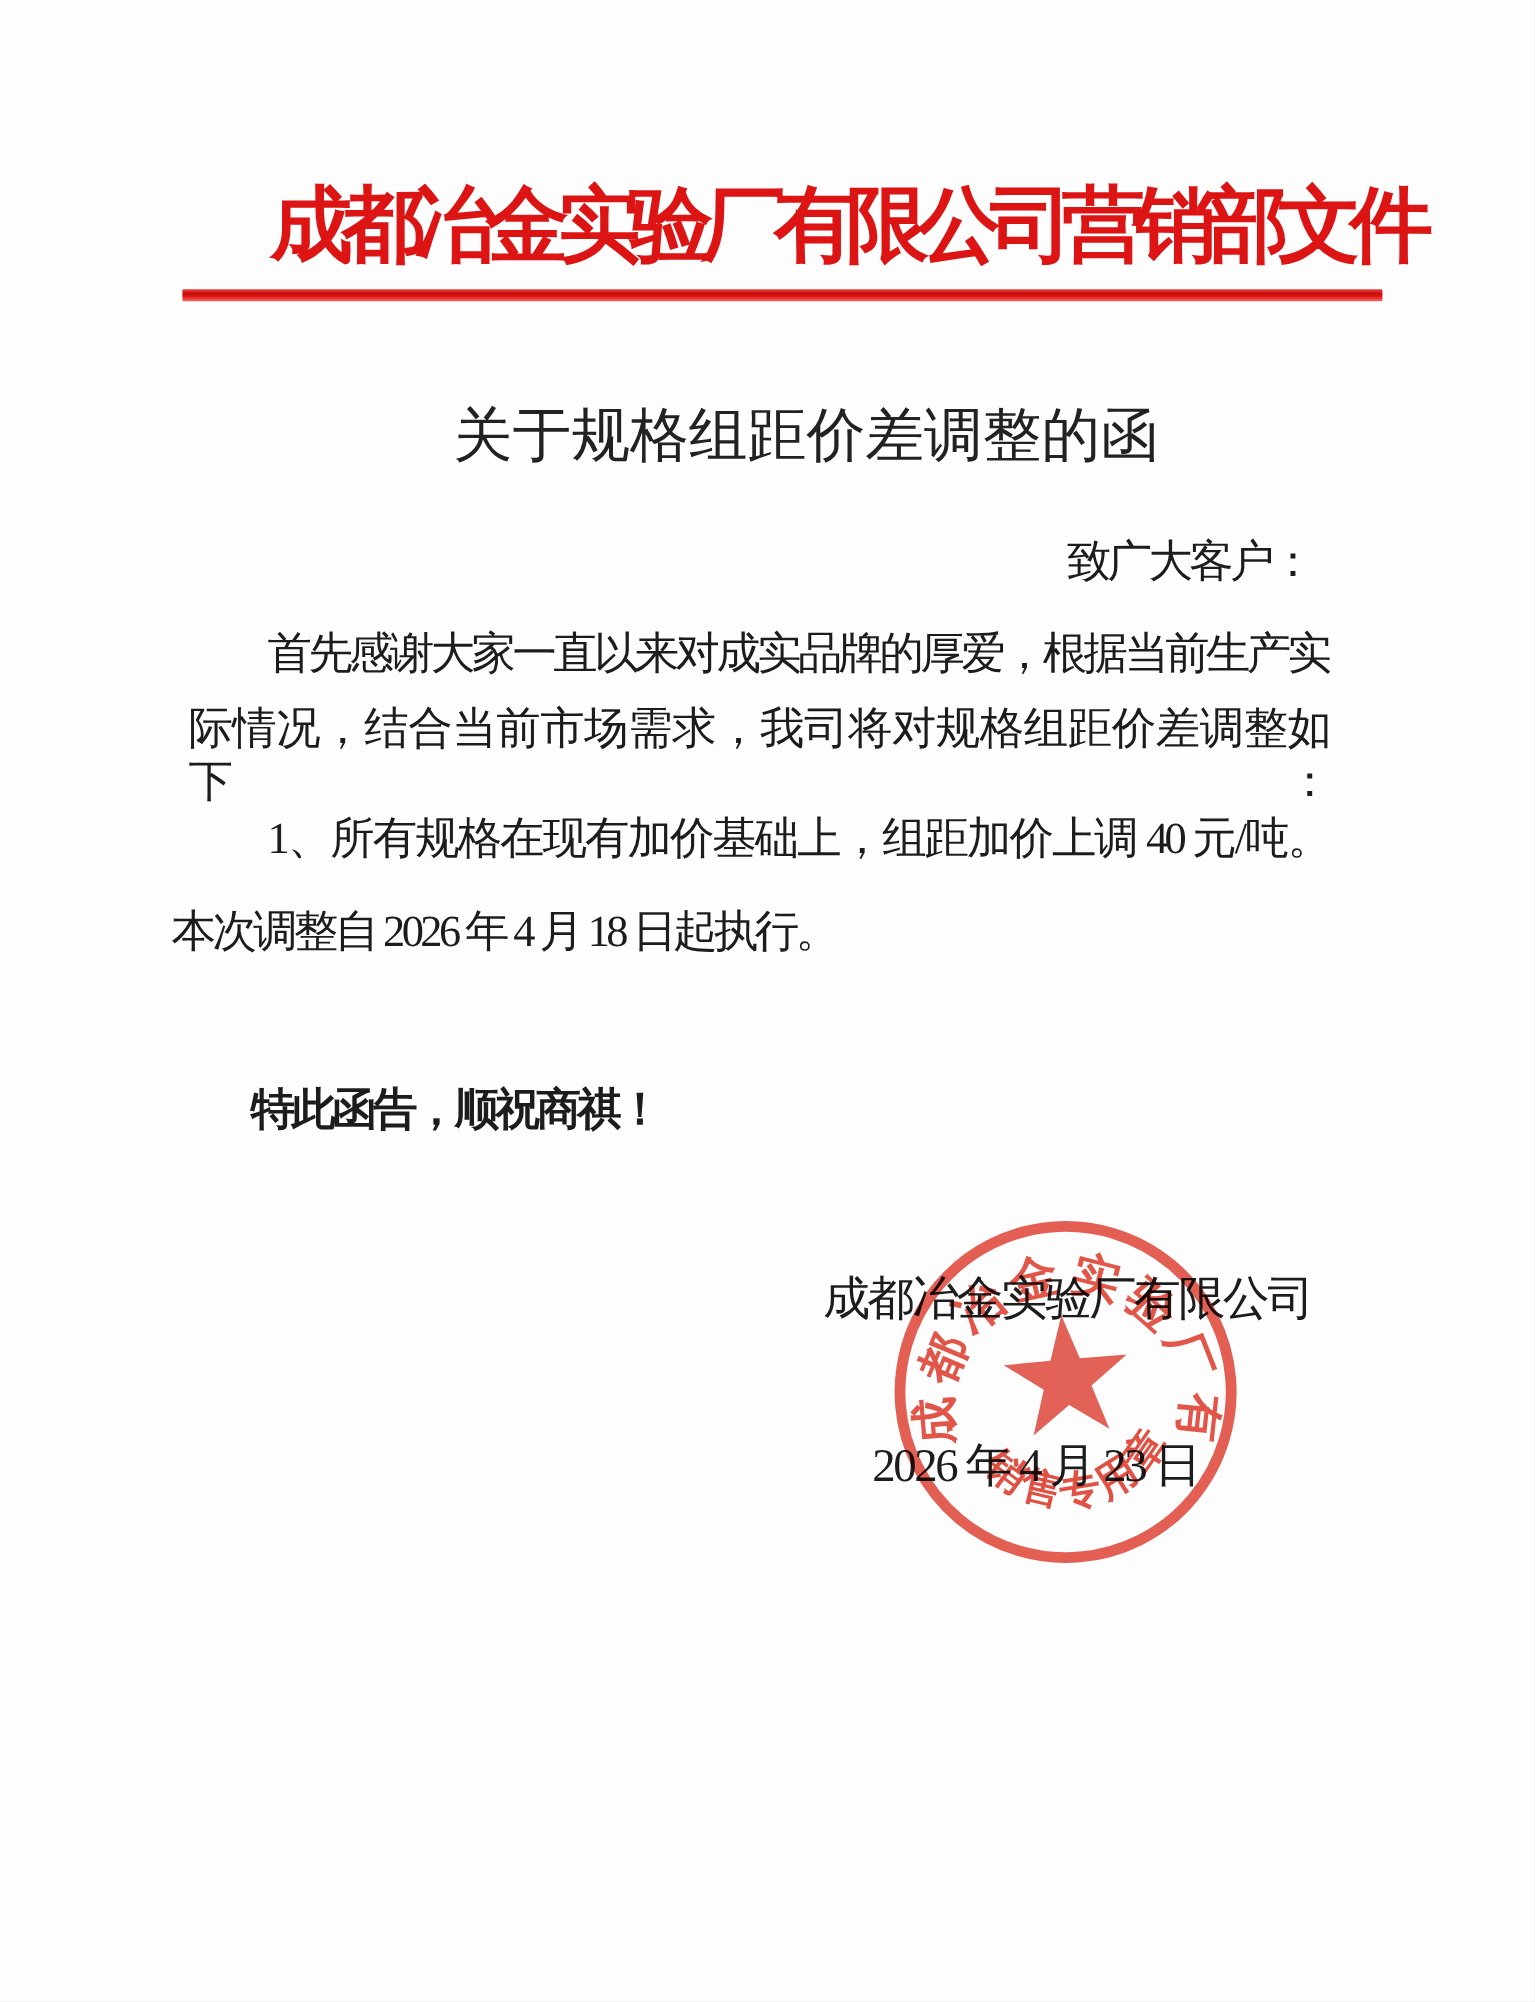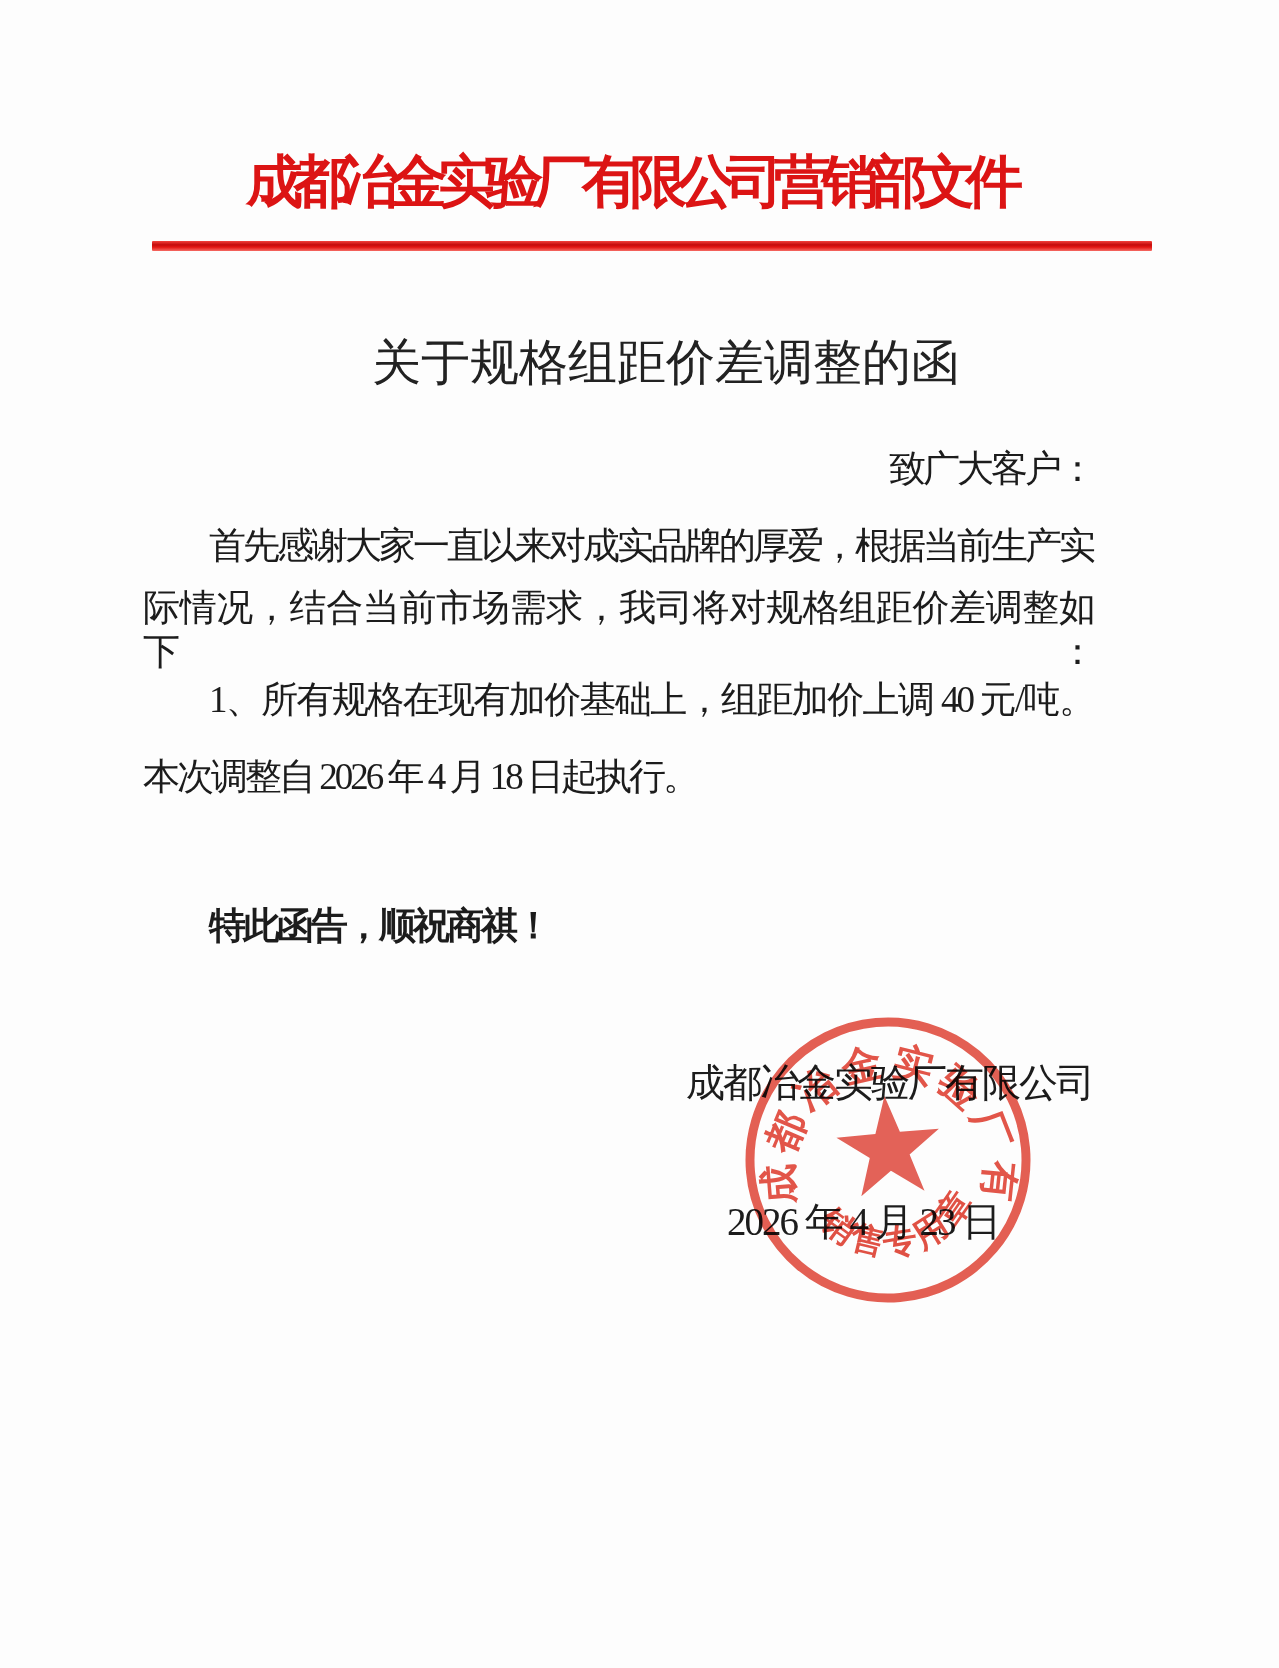--- a/index.html
+++ b/index.html
@@ -8,46 +8,46 @@
     width:1279px;height:1668px;
     background:#fdfdfd;
     overflow:hidden;
     font-family:"Liberation Serif","DejaVu Serif",serif;
     color:#1c1c1c;
   }
   .letterhead{
     position:absolute;top:150px;left:225px;width:765px;
     font-family:"Liberation Sans","DejaVu Sans",sans-serif;
     font-weight:900;
-    font-size:57px;line-height:1.1;
+    font-size:69px;line-height:1.1;
     letter-spacing:-9px;
     text-align:center;
     color:#dc1414;
     white-space:nowrap;
-    margin-left:21px;
   }
   .red-rule{
     position:absolute;top:241px;left:152px;width:1000px;height:10px;
     background:linear-gradient(180deg,#f2423c 0%,#c40c0c 38%,#e31814 62%,#f56b64 100%);
     border-radius:1px;
   }
   .doc-title{
     position:absolute;top:336px;left:372px;width:600px;
     font-size:49px;line-height:1.1;
+    text-align:center;
     letter-spacing:0px;
     white-space:nowrap;
     color:#222;
   }
   .bl{
     position:absolute;left:143px;width:950px;
     font-size:37px;line-height:1.2;
     letter-spacing:-3px;
     color:#1c1c1c;
   }
-  .just{text-align:justify;text-align-last:justify;text-justify:inter-character;}
+  .just{text-align:justify;text-align-last:justify;text-justify:inter-character;margin-left:14px;}
   .ind{padding-left:66px;width:884px;}
   .t0{top:447px;text-align:right;}
   .t1{top:524px;}
   .t2{top:586px;}
   .t3{top:678px;}
   .t4{top:755px;}
   .t5{top:827px;}
   .t6{top:904px;font-weight:bold;}
   .sig{
     position:absolute;

